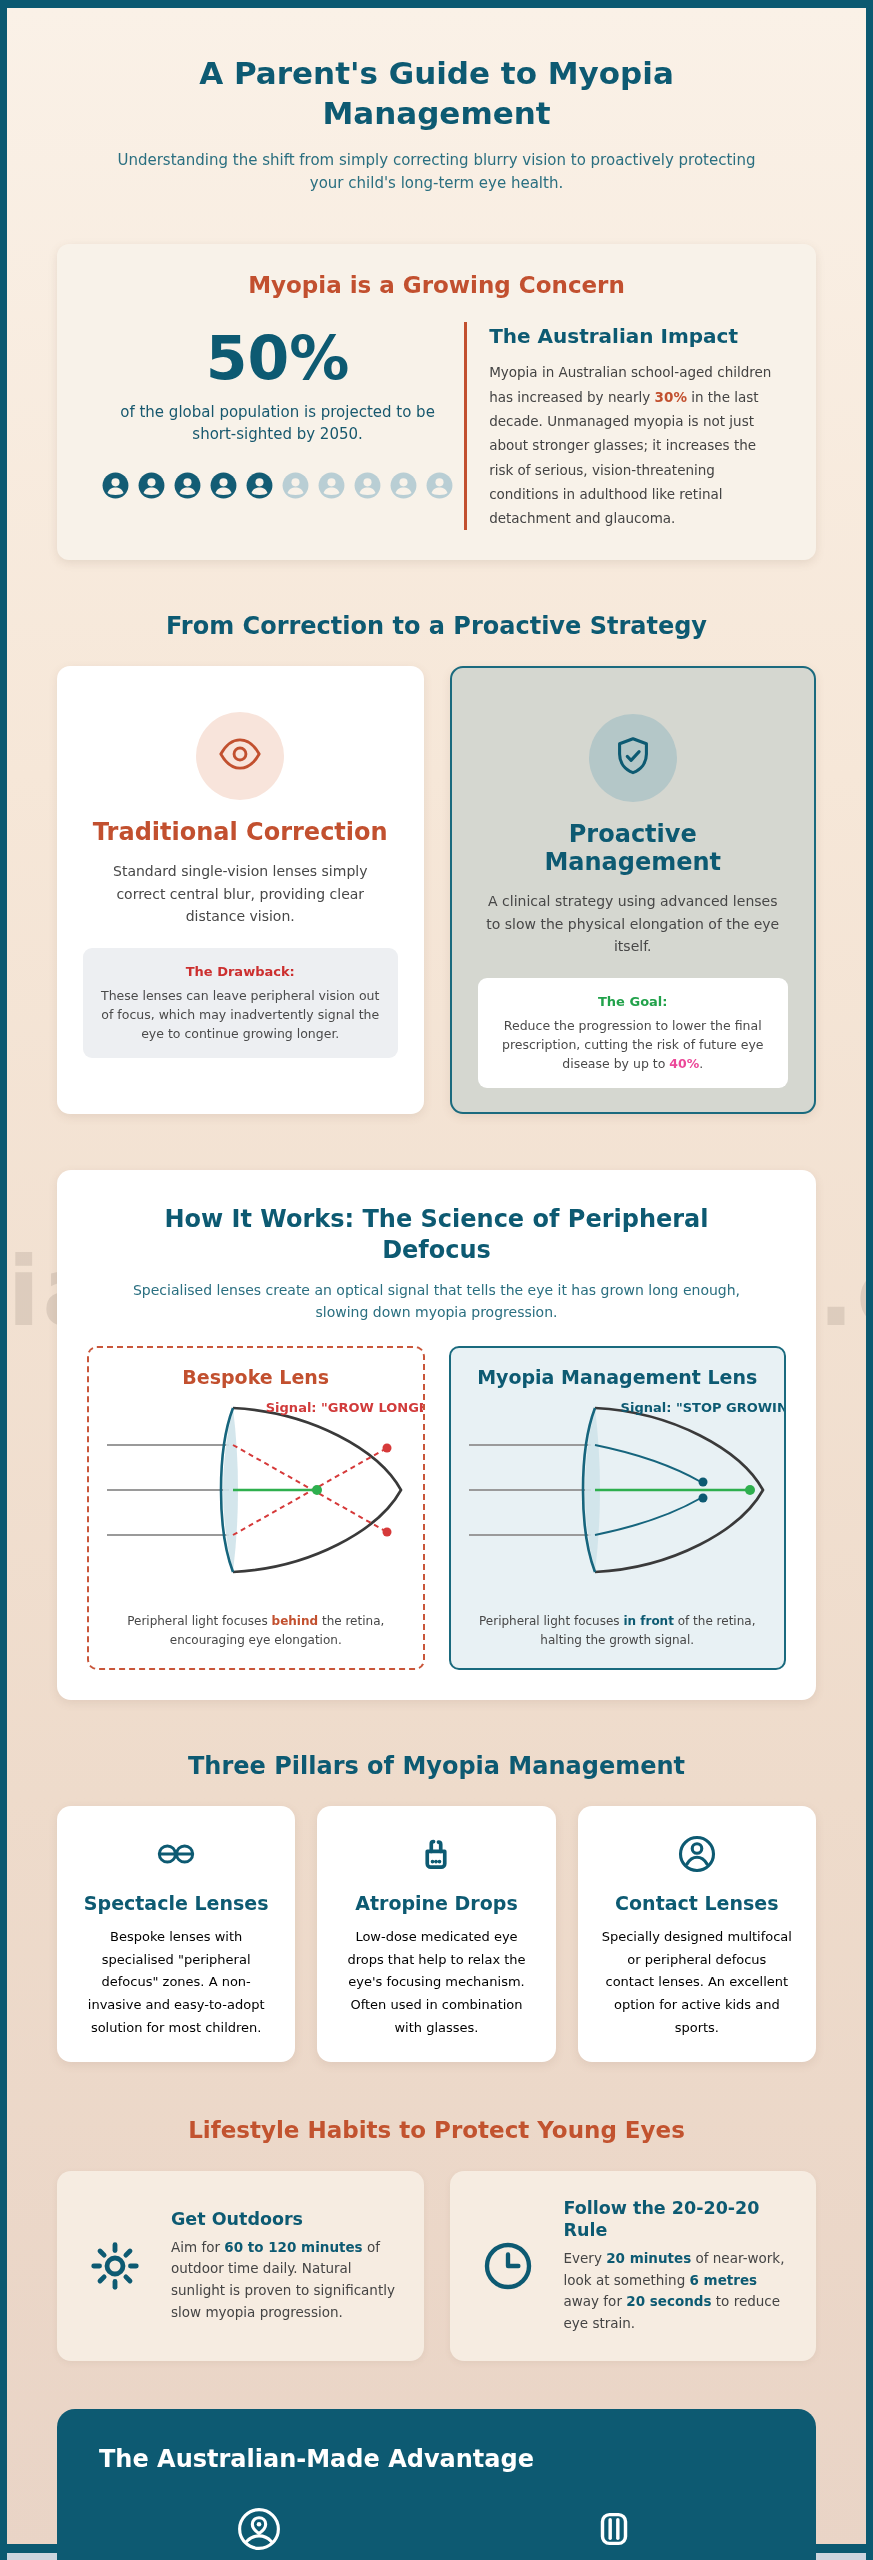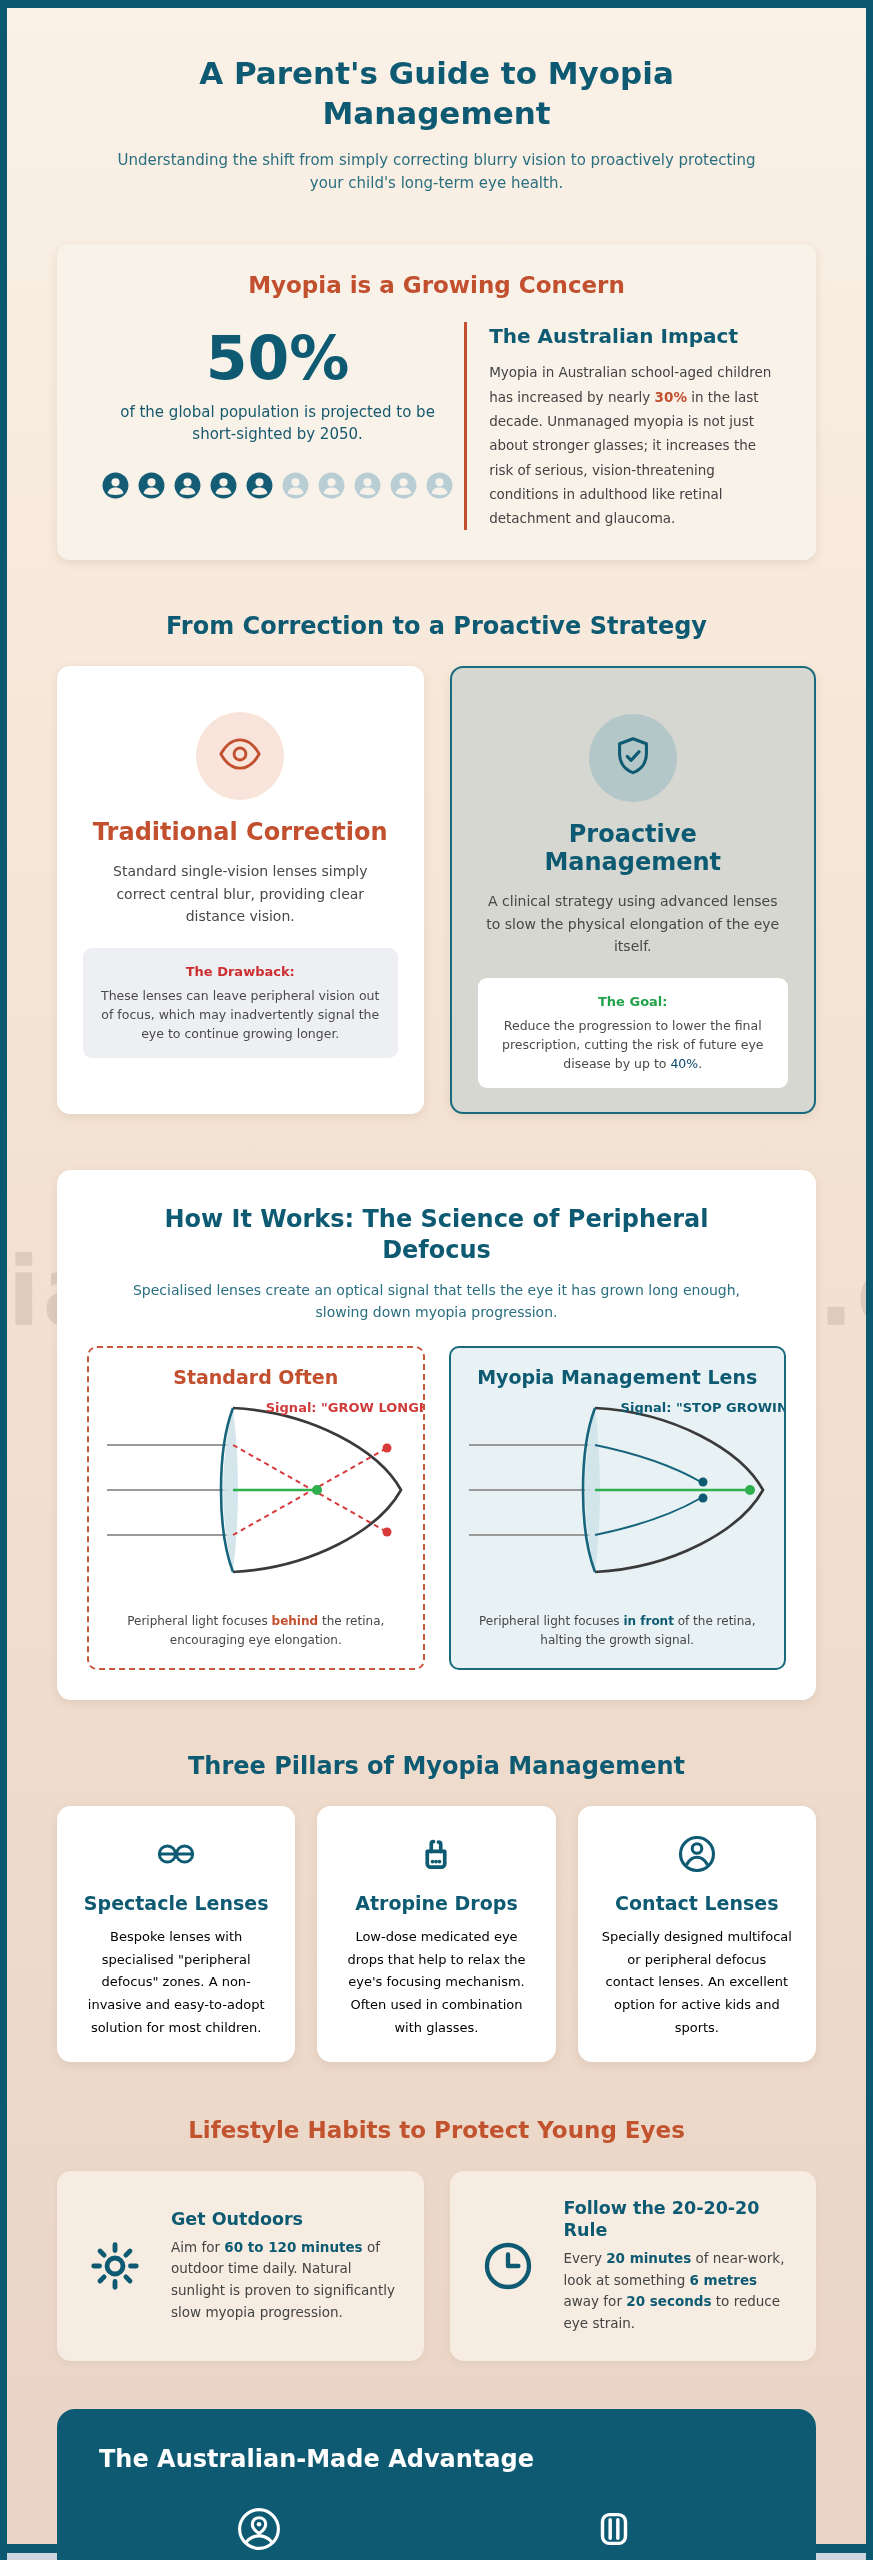--- a/index.html
+++ b/index.html
@@ -55,21 +55,21 @@
   .strat-title{font-size:24px;font-weight:bold;margin:0 0 14px;}
   .strat-title.orange{color:#c2502f;}
   .strat-title.teal{color:#0d5a72;}
   .strat-text{color:#474747;font-size:14px;line-height:1.6;margin:0 4px;}
   .note-box{border-radius:9px;padding:14px 18px;margin-top:20px;font-size:12.5px;line-height:1.55;color:#4a4a4a;}
   .note-box.drawback{background:#edeff2;}
   .note-box.goal{background:#ffffff;}
   .note-label{font-weight:bold;font-size:13px;margin-bottom:4px;}
   .note-label.red{color:#cc2f2f;}
   .note-label.green{color:#22a24b;}
-  .b-dark{font-weight:normal;color:#0c4a6e;}
+  .b-dark{font-weight:bold;color:#ec4899;}
 
   
   .how-card{margin-top:56px;padding:30px 30px 30px;}
   .how-title{color:#0d5a72;font-size:24px;font-weight:bold;text-align:center;line-height:1.3;margin:4px 40px 0;}
   .how-sub{color:#2a6f80;font-size:14px;text-align:center;line-height:1.55;margin:14px 30px 0;}
   .diagram-row{display:grid;grid-template-columns:1fr 1fr;gap:24px;margin-top:22px;}
   .diagram-box{position:relative;border-radius:10px;padding:16px 12px 18px;overflow:hidden;}
   .diagram-box.standard{border:2px dashed #c9563a;background:#fff;}
   .diagram-box.mgmt{border:2px solid #1a6a7e;background:#e8f1f4;}
   .diagram-title{font-size:19px;font-weight:bold;text-align:center;margin:2px 0 4px;}
@@ -236,21 +236,21 @@
           <div><span>Reduce the progression to lower the final prescription, cutting the risk of future eye disease by up to </span><span class="b-dark">40%</span><span>.</span></div>
         </div>
       </div>
     </div>
 
     <div class="card how-card">
       <div class="how-title">How It Works: The Science of Peripheral Defocus</div>
       <div class="how-sub">Specialised lenses create an optical signal that tells the eye it has grown long enough, slowing down myopia progression.</div>
       <div class="diagram-row">
         <div class="diagram-box standard">
-          <div class="diagram-title orange">Standard Often</div>
+          <div class="diagram-title orange">Bespoke Lens</div>
           <div class="signal-label red">Signal: "GROW LONGER"</div>
           <svg class="eye" width="320" height="196" viewBox="0 0 320 196">
             <line x1="6" y1="53" x2="128" y2="53" stroke="#9a9a9a" stroke-width="2"></line>
             <line x1="6" y1="98" x2="128" y2="98" stroke="#9a9a9a" stroke-width="2"></line>
             <line x1="6" y1="143" x2="128" y2="143" stroke="#9a9a9a" stroke-width="2"></line>
             <path d="M132 16 C210 20 278 58 300 98 C278 138 210 176 132 180" fill="none" stroke="#3a3a3a" stroke-width="2.6"></path>
             <path d="M132 16 Q112 98 132 180 Q142 98 132 16 Z" fill="#cfe3ea" stroke="none" opacity="0.9"></path>
             <path d="M132 16 C116 58 116 138 132 180" fill="none" stroke="#16657d" stroke-width="2.6"></path>
             <line x1="132" y1="53" x2="286" y2="140" stroke="#d63a3a" stroke-width="2" stroke-dasharray="5 4"></line>
             <line x1="132" y1="143" x2="286" y2="56" stroke="#d63a3a" stroke-width="2" stroke-dasharray="5 4"></line>

